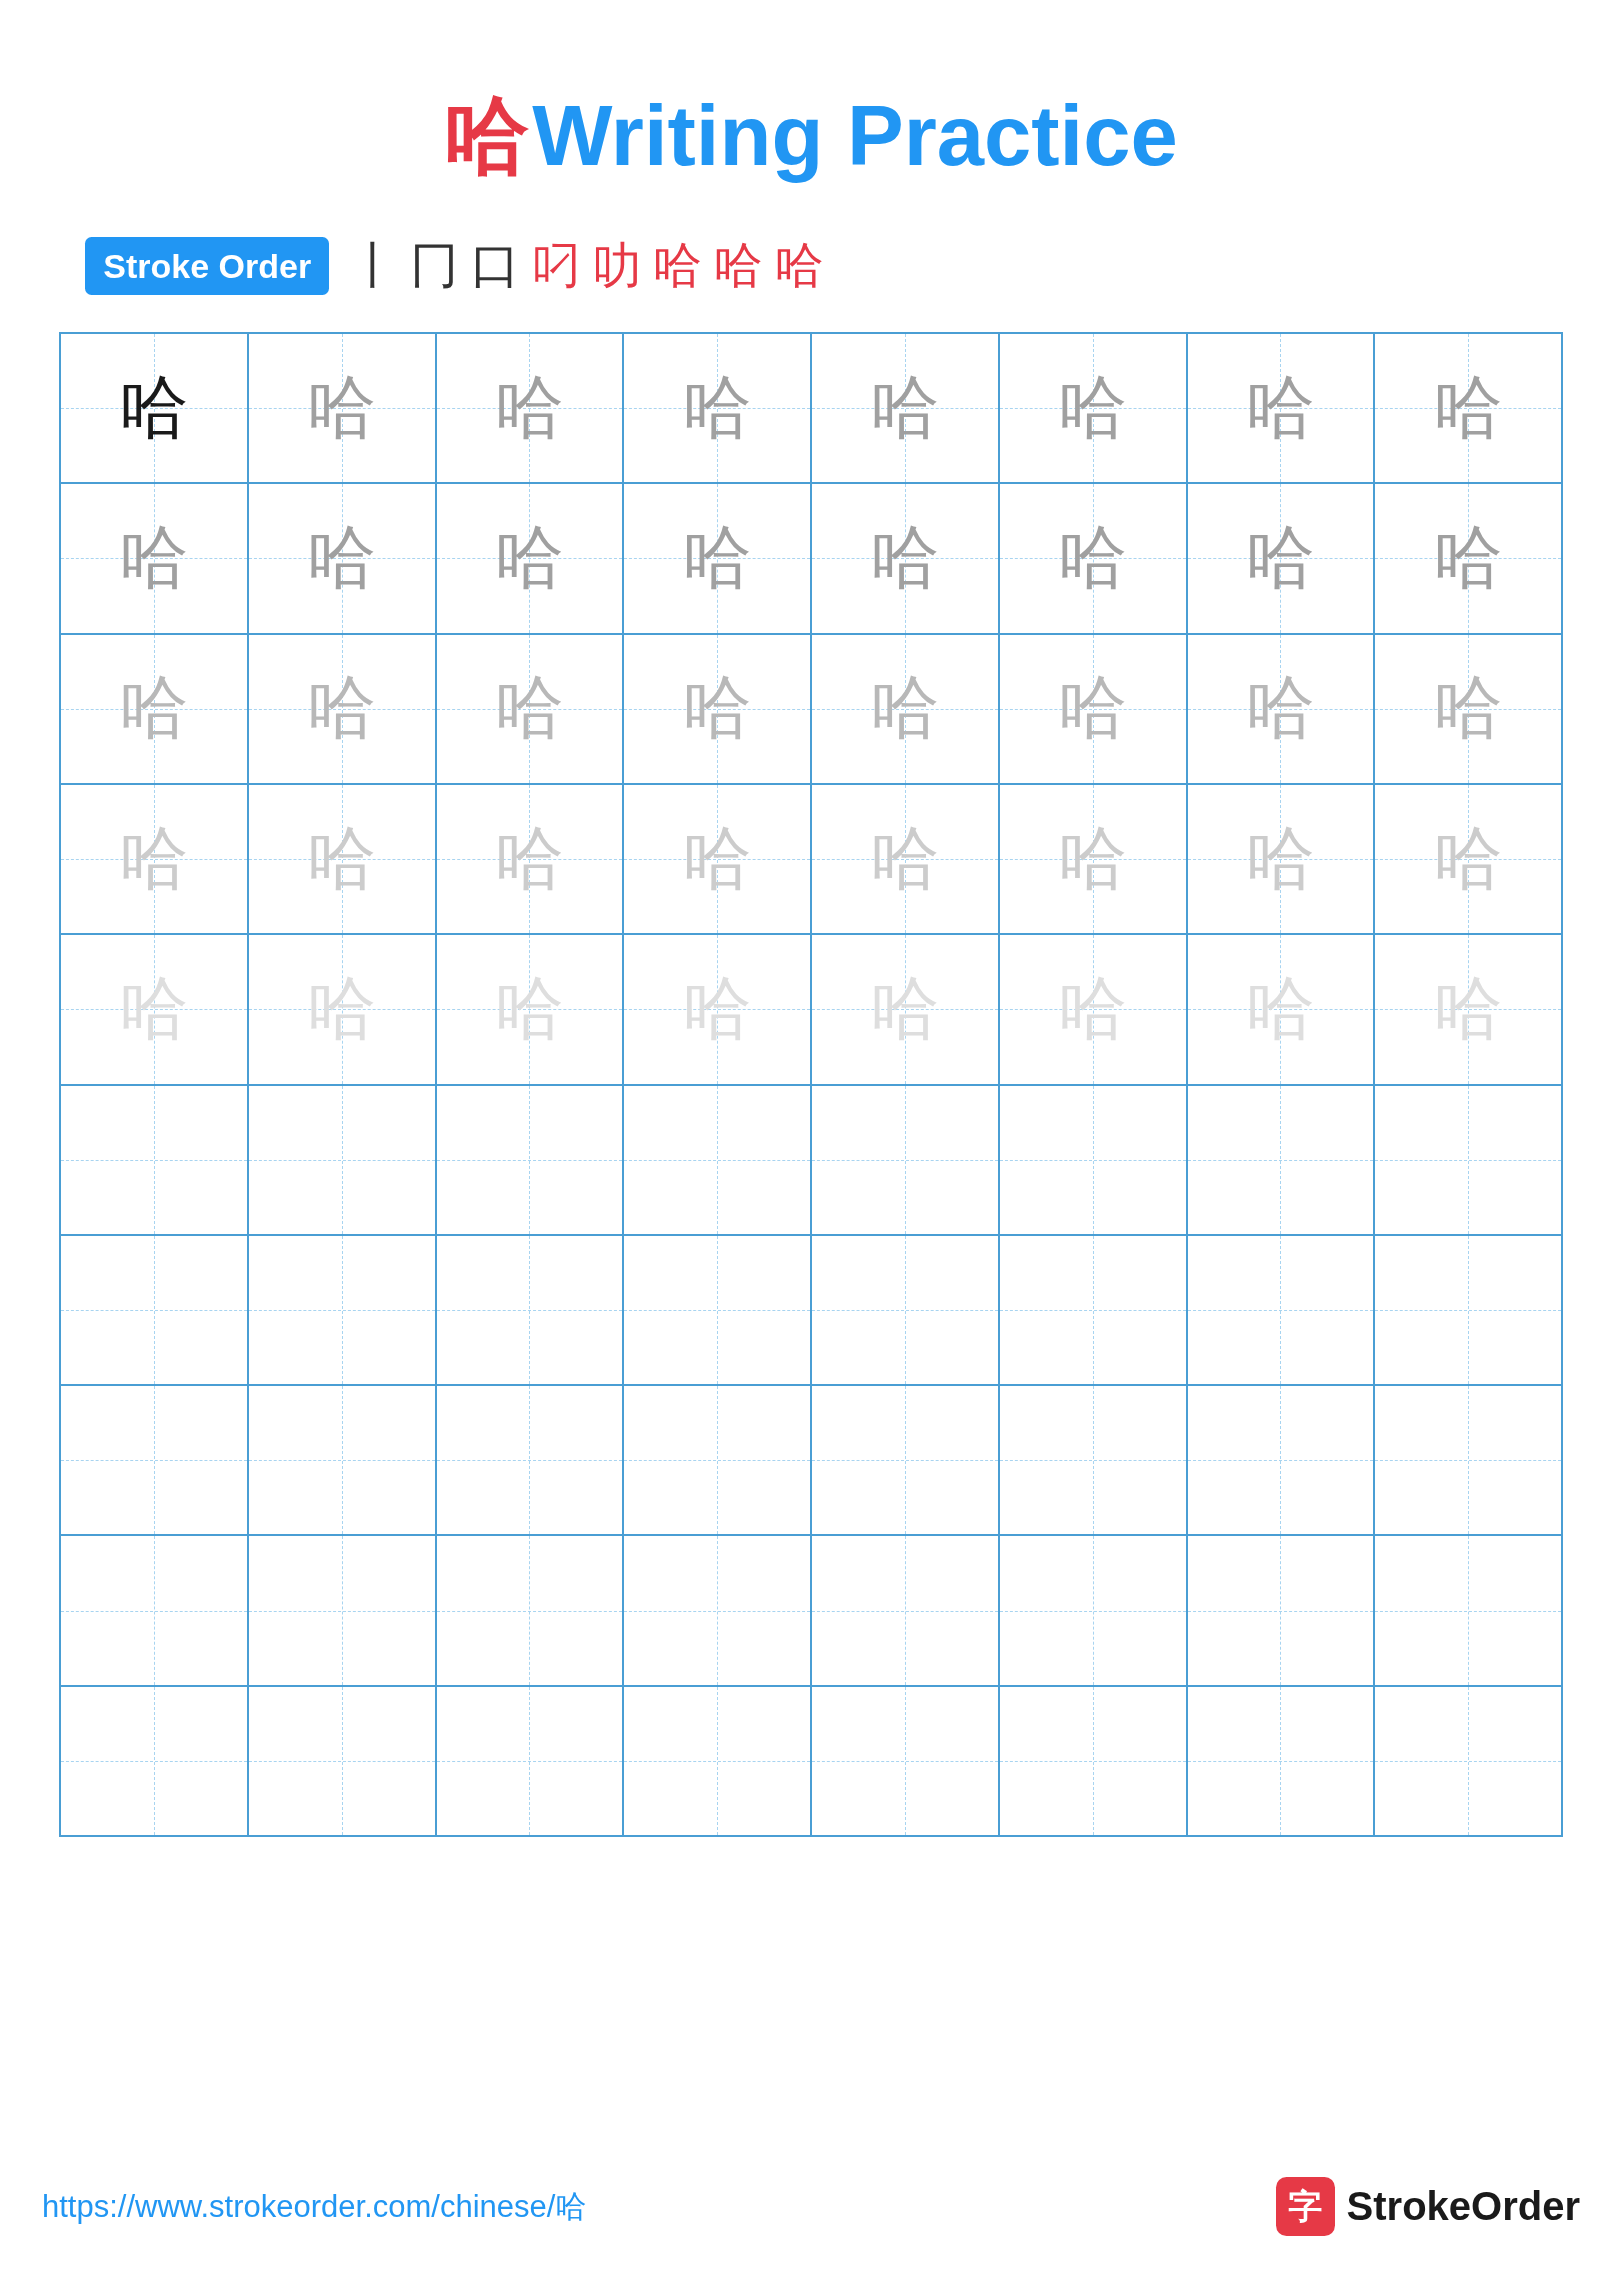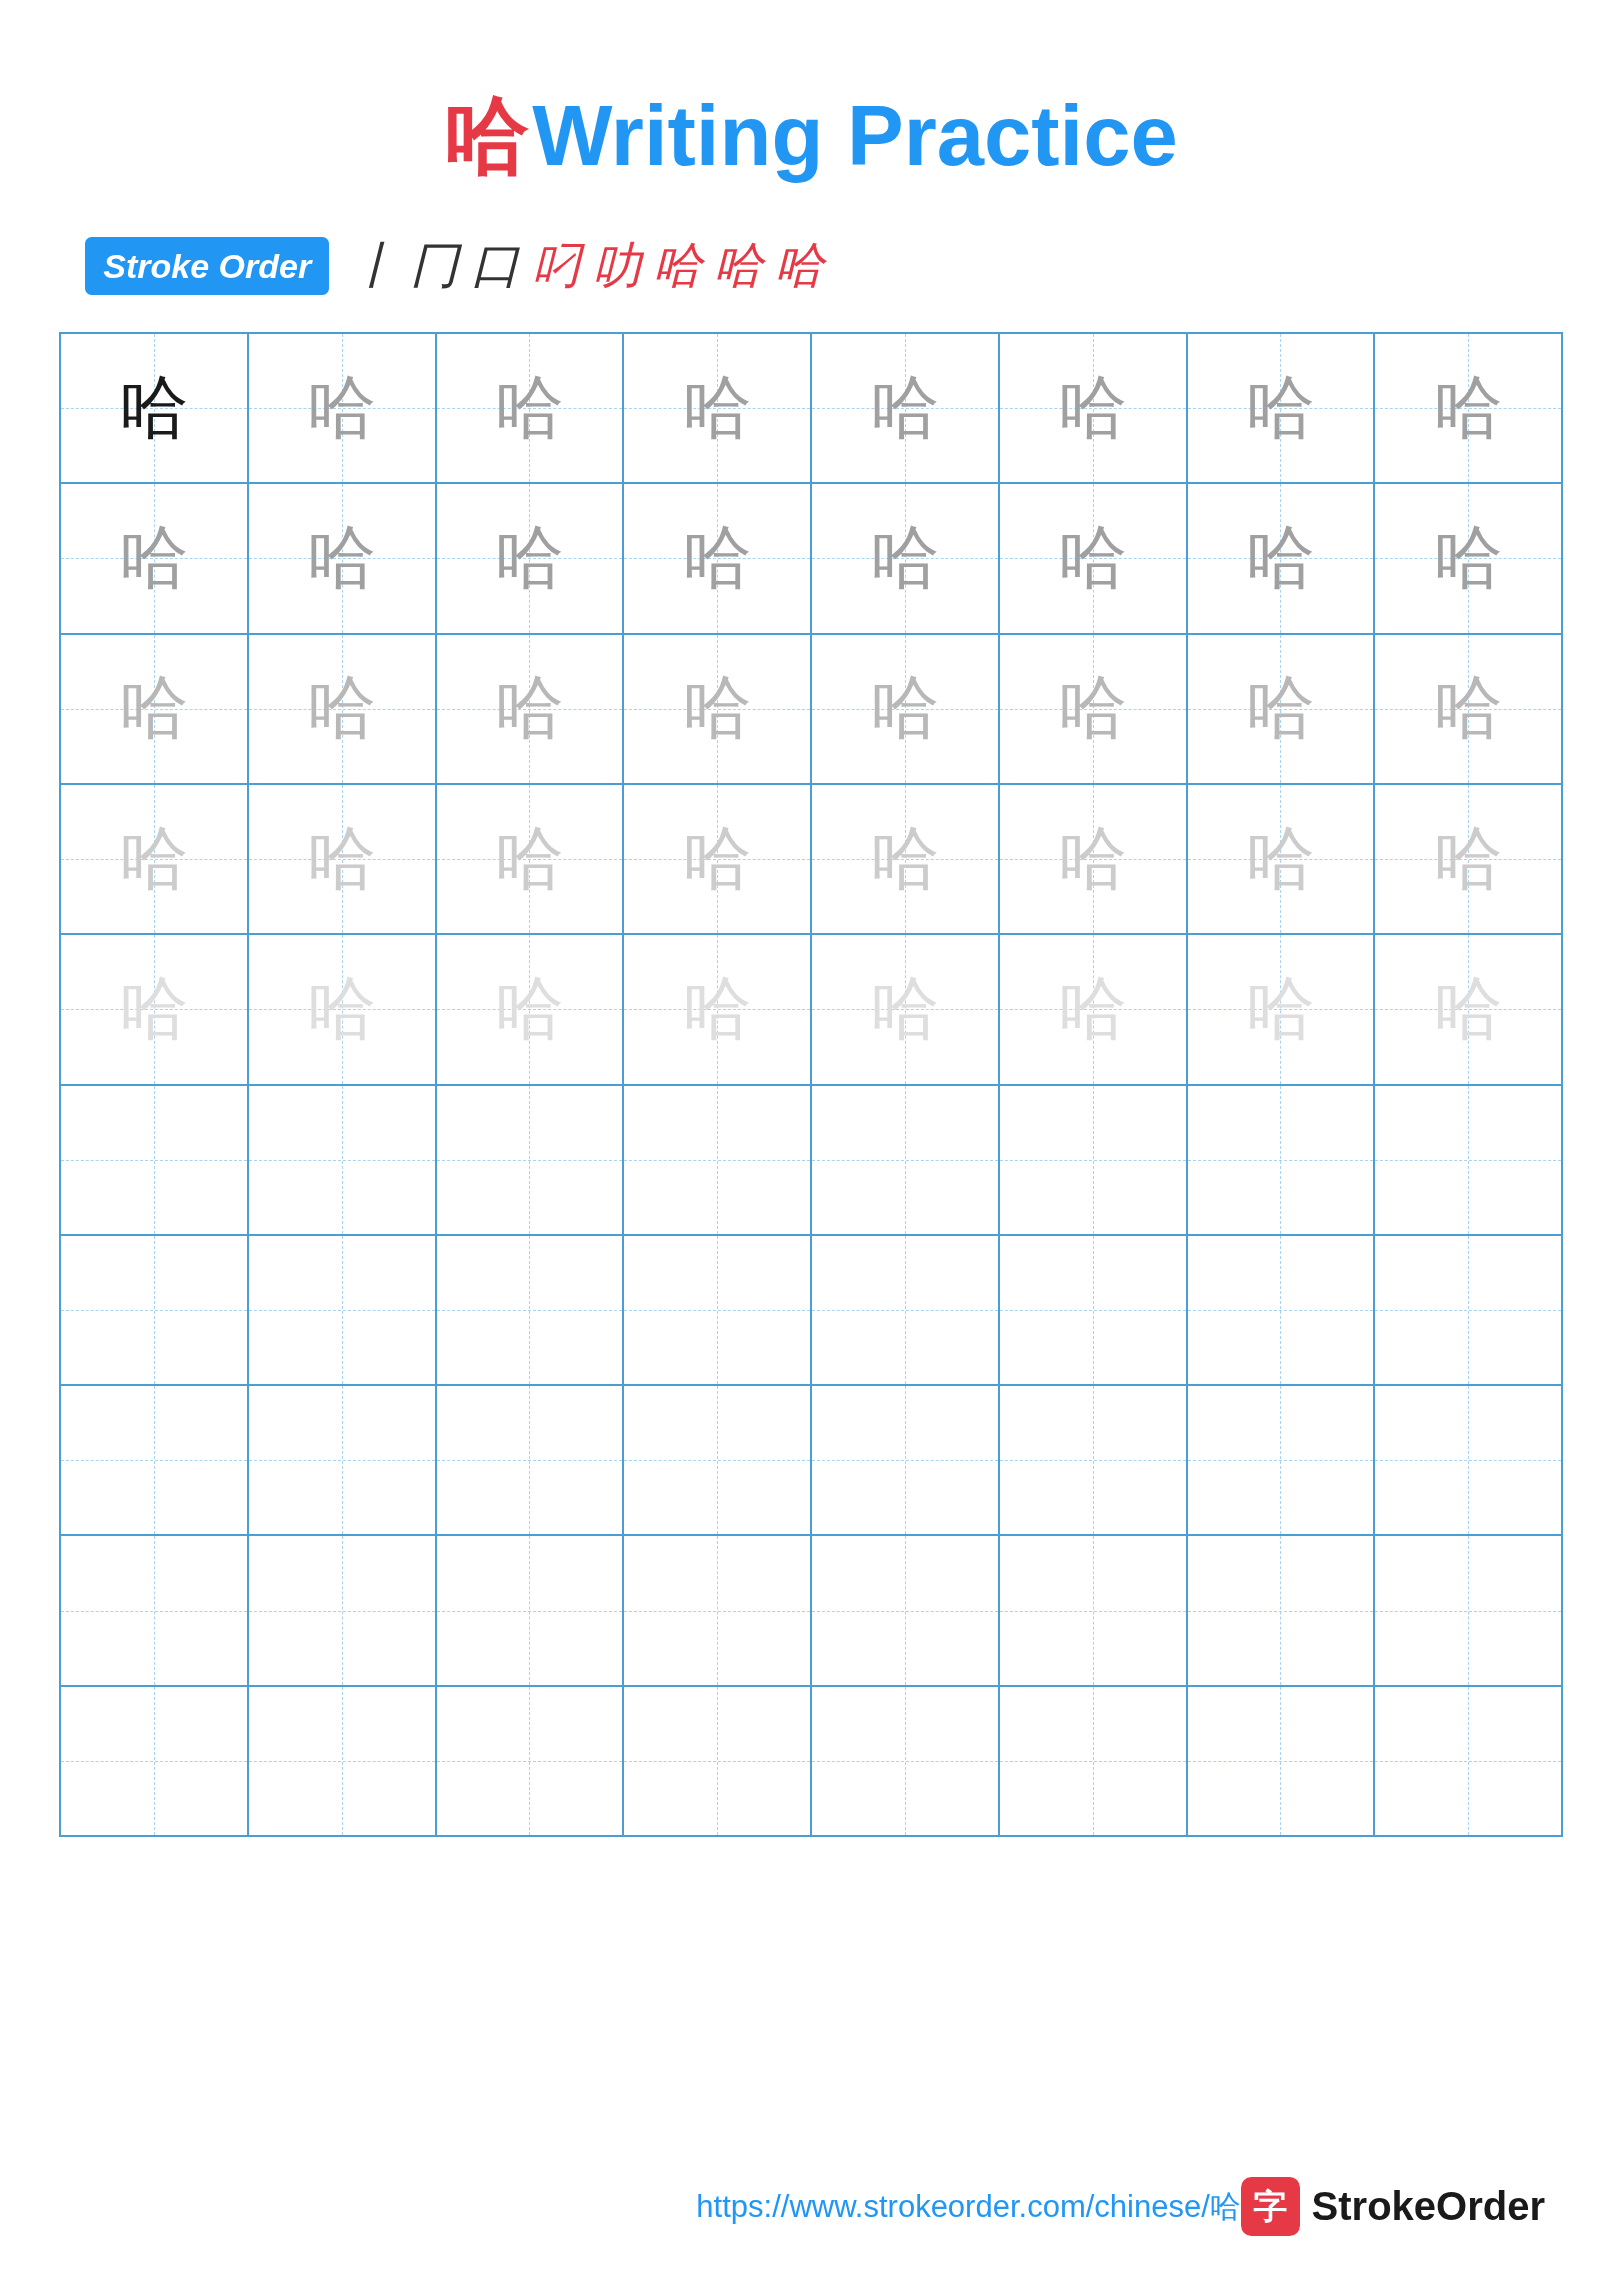--- a/index.html
+++ b/index.html
@@ -31,21 +31,20 @@
       color: #2196F3;
       font-weight: bold;
     }
 
     .stroke-order-section {
       display: flex;
       align-items: center;
       padding-left: 85px;
       margin-bottom: 33px;
       gap: 19.6px;
-      font-style: italic;
     }
 
     .stroke-order-badge {
       background: #2196F3;
       color: white;
       font-size: 34px;
       padding: 9.2px 18.3px;
       border-radius: 6.5px;
       font-weight: bold;
       white-space: nowrap;
@@ -145,22 +144,22 @@
     }
 
     
     .footer {
       position: absolute;
       bottom: 59px;
       left: 0;
       right: 0;
       display: flex;
       align-items: center;
-      justify-content: flex-end;
-      padding: 0 77px;
+      justify-content: space-between;
+      padding: 0 42px;
     }
 
     .footer-url {
       font-size: 31px;
       color: #2196F3;
       text-decoration: none;
     }
 
     .footer-logo {
       display: flex;

